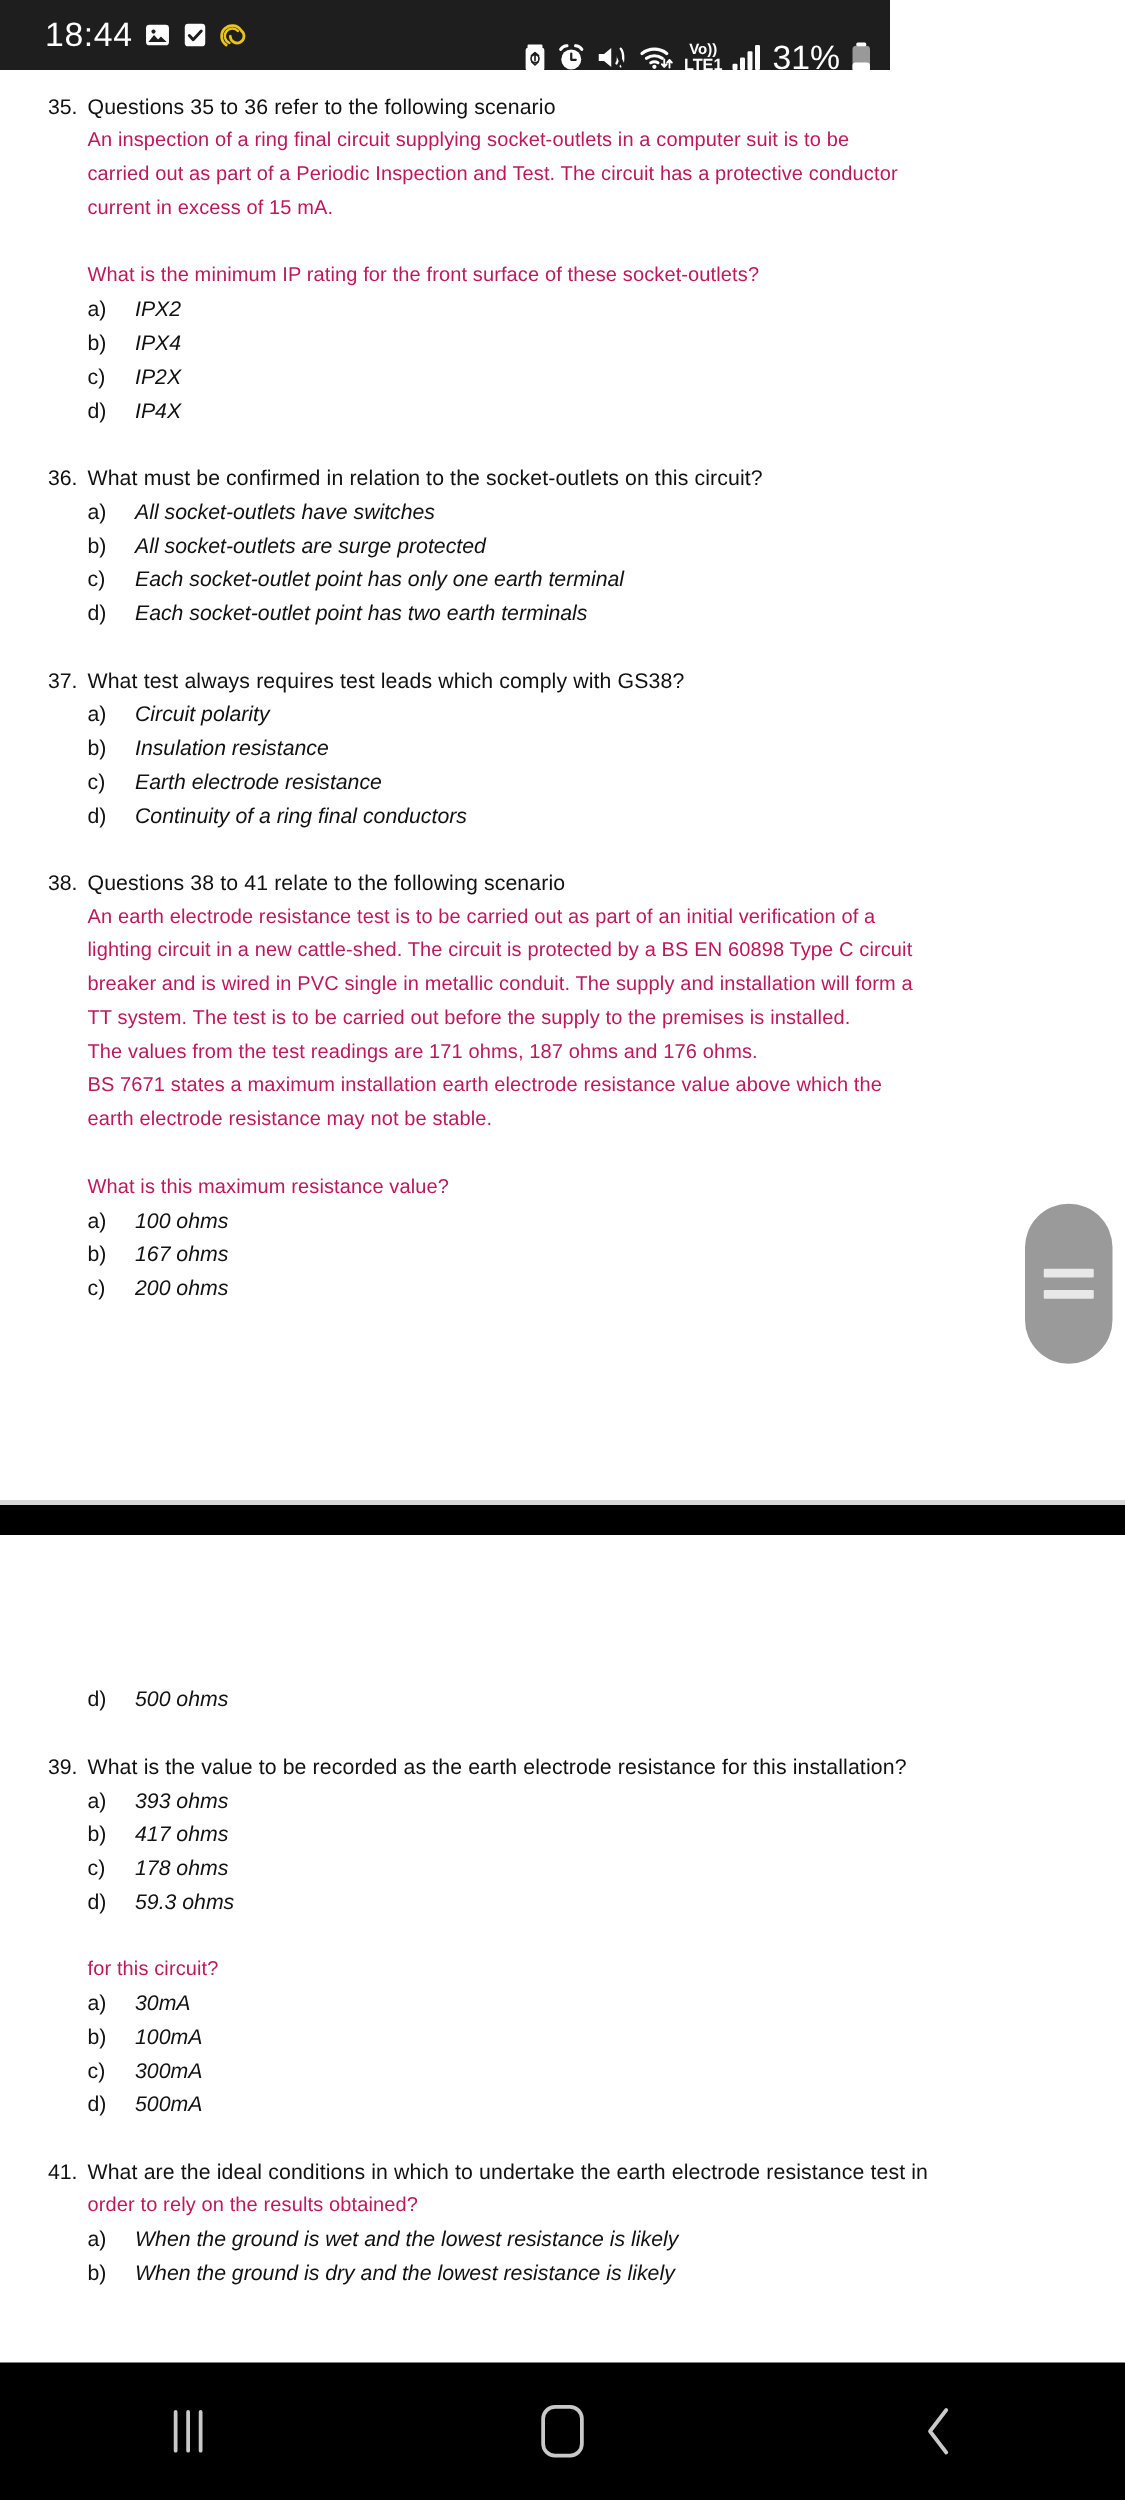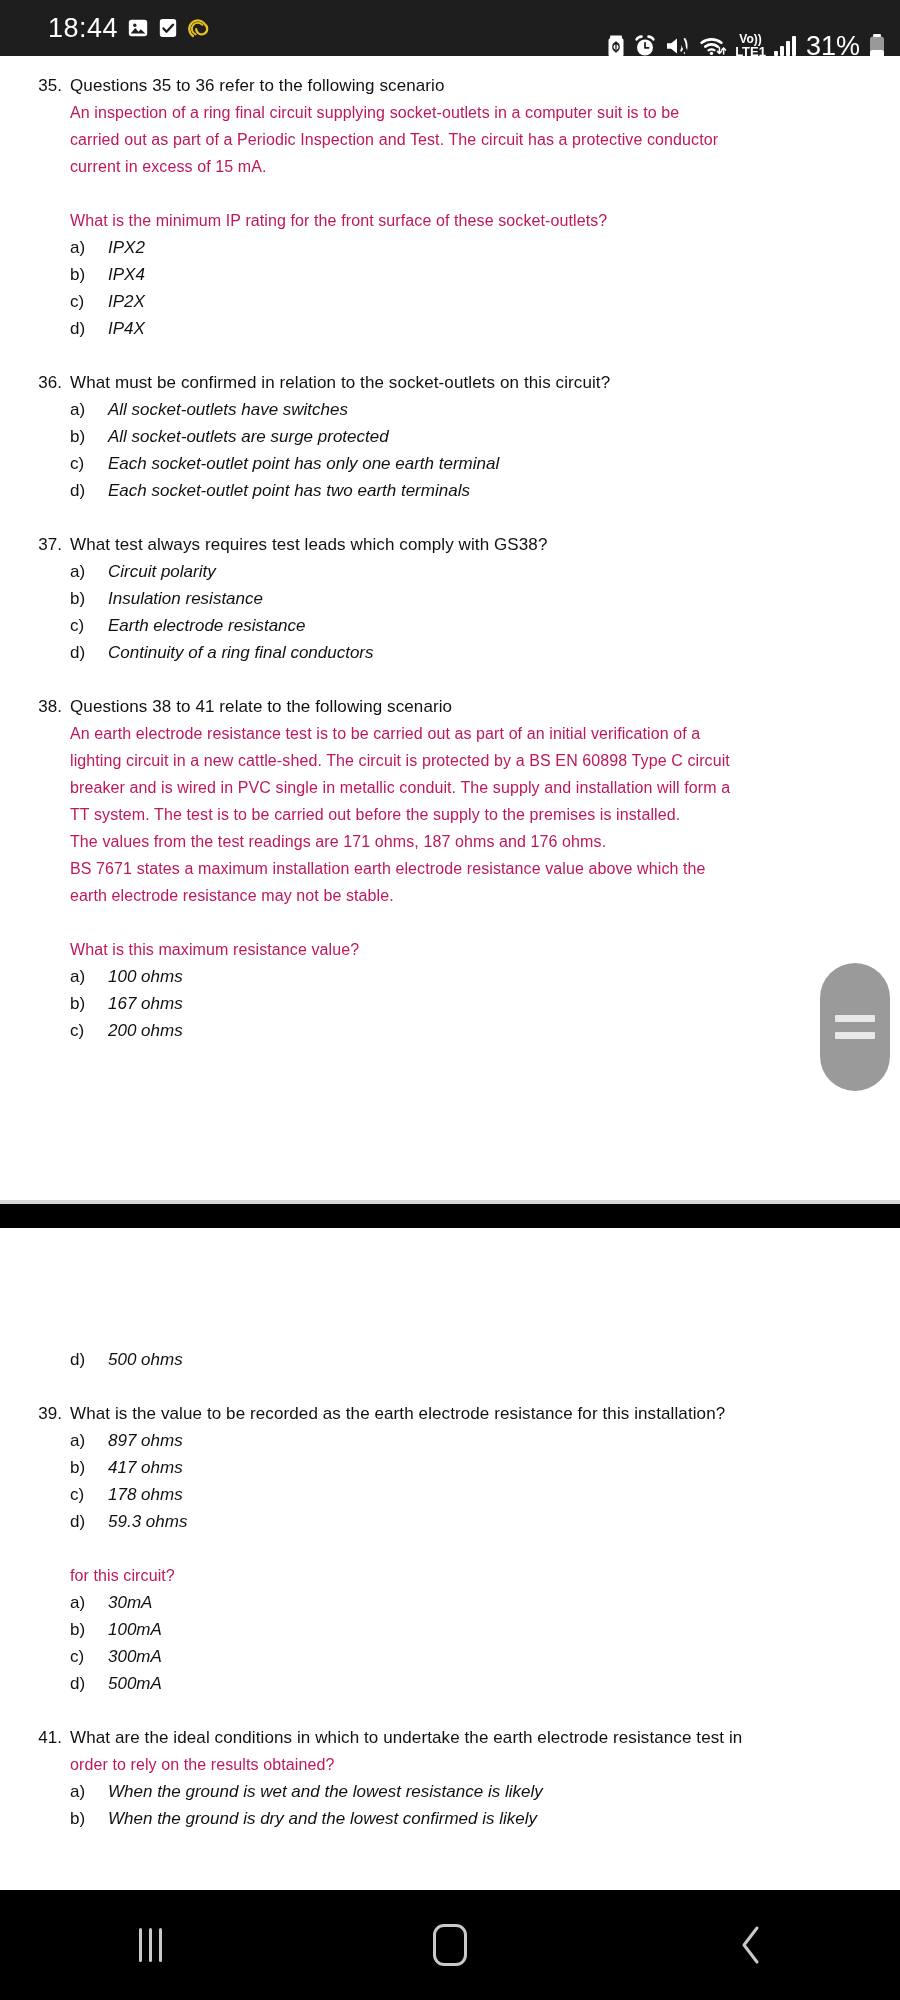--- a/index.html
+++ b/index.html
@@ -6,24 +6,24 @@
   body{
     width:900px;height:2000px;
     background:#ffffff;
     font-family:"Liberation Sans", sans-serif;
     overflow:hidden;
     position:relative;
   }
 
   
   .statusbar{
-    position:absolute;top:0;left:0;width:900px;height:56px;
+    position:absolute;top:0;left:0;width:712px;height:56px;
     background:#1e1e1e;color:#ffffff;
     display:flex;align-items:center;
-    box-sizing:border-box;padding:0 14px 0 48px;
+    box-sizing:border-box;padding:0 14px 0 36px;
   }
   .sb-left{display:flex;align-items:center;gap:9px;}
   .sb-clock{font-size:27px;letter-spacing:.5px;line-height:1;font-weight:400;}
   .sb-right{margin-left:auto;display:flex;align-items:center;gap:8px;margin-top:36px;}
   .sb-ico{display:inline-flex;align-items:center;justify-content:center;}
   .sb-batt-pct{font-size:27px;line-height:1;margin-left:2px;letter-spacing:0px;}
   .volte{display:flex;flex-direction:column;align-items:center;line-height:.95;font-weight:bold;}
   .volte .v1{font-size:12px;}
   .volte .v2{font-size:13px;text-align:center;}
   .bars{display:flex;align-items:flex-end;gap:2px;height:20px;}
@@ -314,21 +314,21 @@
   <div class="gap-q"></div>
 
   <div class="qblock">
     <div class="qrow">
       <div class="qnum">39.</div>
       <div class="qtext">What is the value to be recorded as the earth electrode resistance for this installation?</div>
     </div>
     <ul class="opts">
       <li class="opt">
           <span class="lab">a)</span>
-          <span class="val">897 ohms</span>
+          <span class="val">393 ohms</span>
         </li>
       <li class="opt">
           <span class="lab">b)</span>
           <span class="val">417 ohms</span>
         </li>
       <li class="opt">
           <span class="lab">c)</span>
           <span class="val">178 ohms</span>
         </li>
       <li class="opt">
@@ -374,21 +374,21 @@
     <div class="qbody">
       <p>order to rely on the results obtained?</p>
     </div>
     <ul class="opts">
       <li class="opt">
           <span class="lab">a)</span>
           <span class="val">When the ground is wet and the lowest resistance is likely</span>
         </li>
       <li class="opt">
           <span class="lab">b)</span>
-          <span class="val">When the ground is dry and the lowest confirmed is likely</span>
+          <span class="val">When the ground is dry and the lowest resistance is likely</span>
         </li>
     </ul>
   </div>
 </div>
 
 <div class="navbar">
   <div class="navslot">
     <span class="nav-recents">
         <i></i>
         <i></i>

